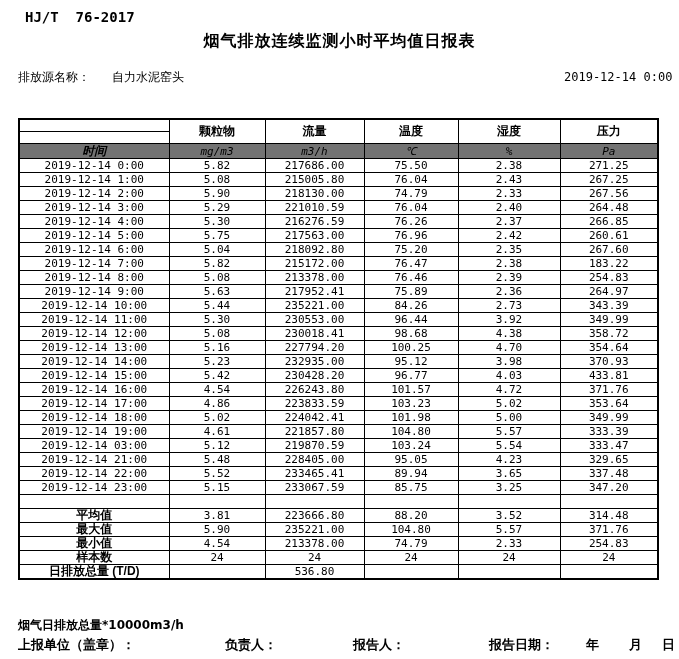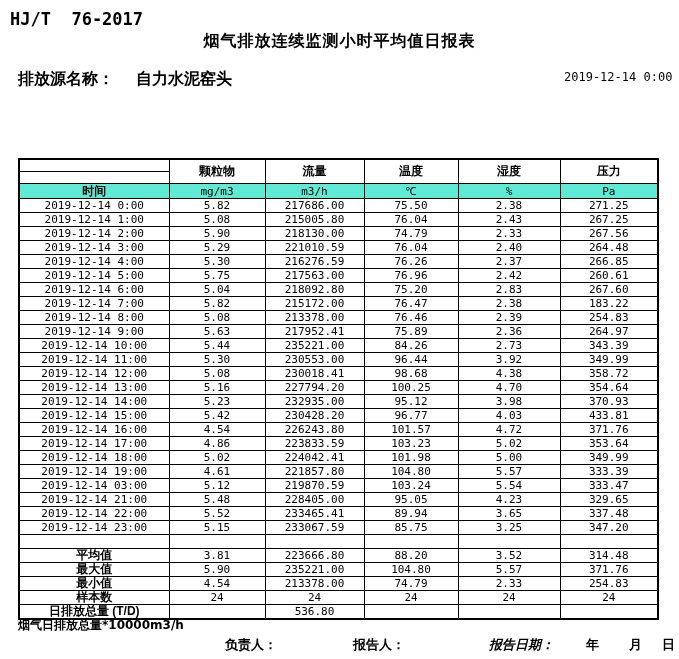--- a/index.html
+++ b/index.html
@@ -2,75 +2,74 @@
 <html><head>
 <meta charset="utf-8">
 <style>
   html,body{margin:0;padding:0;background:#ffffff;}
   body{
     width:679px;height:659px;position:relative;overflow:hidden;
     font-family:"DejaVu Sans",sans-serif;color:#000;
     -webkit-font-smoothing:none;
   }
   .doc-code{
-    position:absolute;top:9px;left:10px;
+    position:absolute;top:9px;left:25px;
     font-family:"DejaVu Sans Mono",monospace;
-    font-size:17px;font-weight:bold;white-space:pre;
+    font-size:14px;font-weight:bold;white-space:pre;
   }
   .title{
     position:absolute;top:31px;left:0;width:679px;text-align:center;
     font-size:16px;font-weight:bold;letter-spacing:1px;
   }
   .meta-source{
-    position:absolute;top:69px;left:18px;font-size:16px;font-weight:bold;
+    position:absolute;top:69px;left:18px;font-size:12px;font-weight:normal;
   }
   .meta-source .src-name{margin-left:22px;}
   .meta-time{
     position:absolute;top:70px;left:564px;
     font-family:"DejaVu Sans Mono",monospace;font-size:12px;
   }
   table.report{
     position:absolute;top:118px;left:18px;
     border-collapse:collapse;table-layout:fixed;
     border:2px solid #000;
-    margin-top:40px;
   }
   table.report col.c-time{width:150px;}
   table.report col.c-pm{width:96px;}
   table.report col.c-flow{width:99px;}
   table.report col.c-temp{width:94px;}
   table.report col.c-hum{width:102px;}
   table.report col.c-press{width:98px;}
   table.report th,table.report td{
     border:1px solid #000;padding:0;height:13px;
     text-align:center;vertical-align:middle;overflow:hidden;
     font-family:"DejaVu Sans Mono",monospace;font-size:11px;line-height:13px;
     font-weight:normal;background:#fff;
   }
   table.report tr.h1 th{height:11px;}
   table.report th.col-head{
     font-family:"DejaVu Sans",sans-serif;font-size:12px;font-weight:bold;
   }
-  table.report tr.unit-row th{background:#5eead4;height:14px;}
+  table.report tr.unit-row th{background:#737373;height:14px;font-style:italic;}
   table.report tr.unit-row th.time-head{
     font-family:"DejaVu Sans",sans-serif;font-size:12px;font-weight:bold;
   }
   table.report tr.summary-row td.time-cell{
     font-family:Liberation Sans, sans-serif;font-size:12px;font-weight:bold;
   }
   .foot-note{
     position:absolute;top:617px;left:18px;
     font-size:12px;font-weight:bold;
   }
   .foot-line{position:absolute;top:636px;left:0;width:679px;height:16px;font-size:13px;font-weight:bold;}
   .foot-line span{position:absolute;white-space:nowrap;}
   .fl-unit{left:18px;}
   .fl-resp{left:225px;}
   .fl-reporter{left:353px;}
-  .fl-date{left:489px;font-style:italic;}
+  .fl-date{left:489px;}
   .fl-year{left:586px;}
   .fl-month{left:629px;}
   .fl-day{left:662px;}
 </style>
 </head>
 <body>
 
 <div class="doc-code">HJ/T  76-2017</div>
 <div class="title">烟气排放连续监测小时平均值日报表</div>
 
@@ -156,21 +155,21 @@
         <td class="value-cell">217563.00</td>
         <td class="value-cell">76.96</td>
         <td class="value-cell">2.42</td>
         <td class="value-cell">260.61</td>
       </tr>
       <tr class="data-row">
         <td class="time-cell">2019-12-14 6:00</td>
         <td class="value-cell">5.04</td>
         <td class="value-cell">218092.80</td>
         <td class="value-cell">75.20</td>
-        <td class="value-cell">2.83</td>
+        <td class="value-cell">2.35</td>
         <td class="value-cell">267.60</td>
       </tr>
       <tr class="data-row">
         <td class="time-cell">2019-12-14 7:00</td>
         <td class="value-cell">5.82</td>
         <td class="value-cell">215172.00</td>
         <td class="value-cell">76.47</td>
         <td class="value-cell">2.38</td>
         <td class="value-cell">183.22</td>
       </tr>
@@ -348,19 +347,20 @@
         <td class="value-cell">536.80</td>
         <td class="value-cell"></td>
         <td class="value-cell"></td>
         <td class="value-cell"></td>
       </tr>
     </tbody>
 </table>
 
 <div class="foot-note">烟气日排放总量*10000m3/h</div>
 <div class="foot-line">
+  <span class="fl-unit">上报单位（盖章）：</span>
   <span class="fl-resp">负责人：</span>
   <span class="fl-reporter">报告人：</span>
   <span class="fl-date">报告日期：</span>
   <span class="fl-year">年</span>
   <span class="fl-month">月</span>
   <span class="fl-day">日</span>
 </div>
 
 </body></html>

